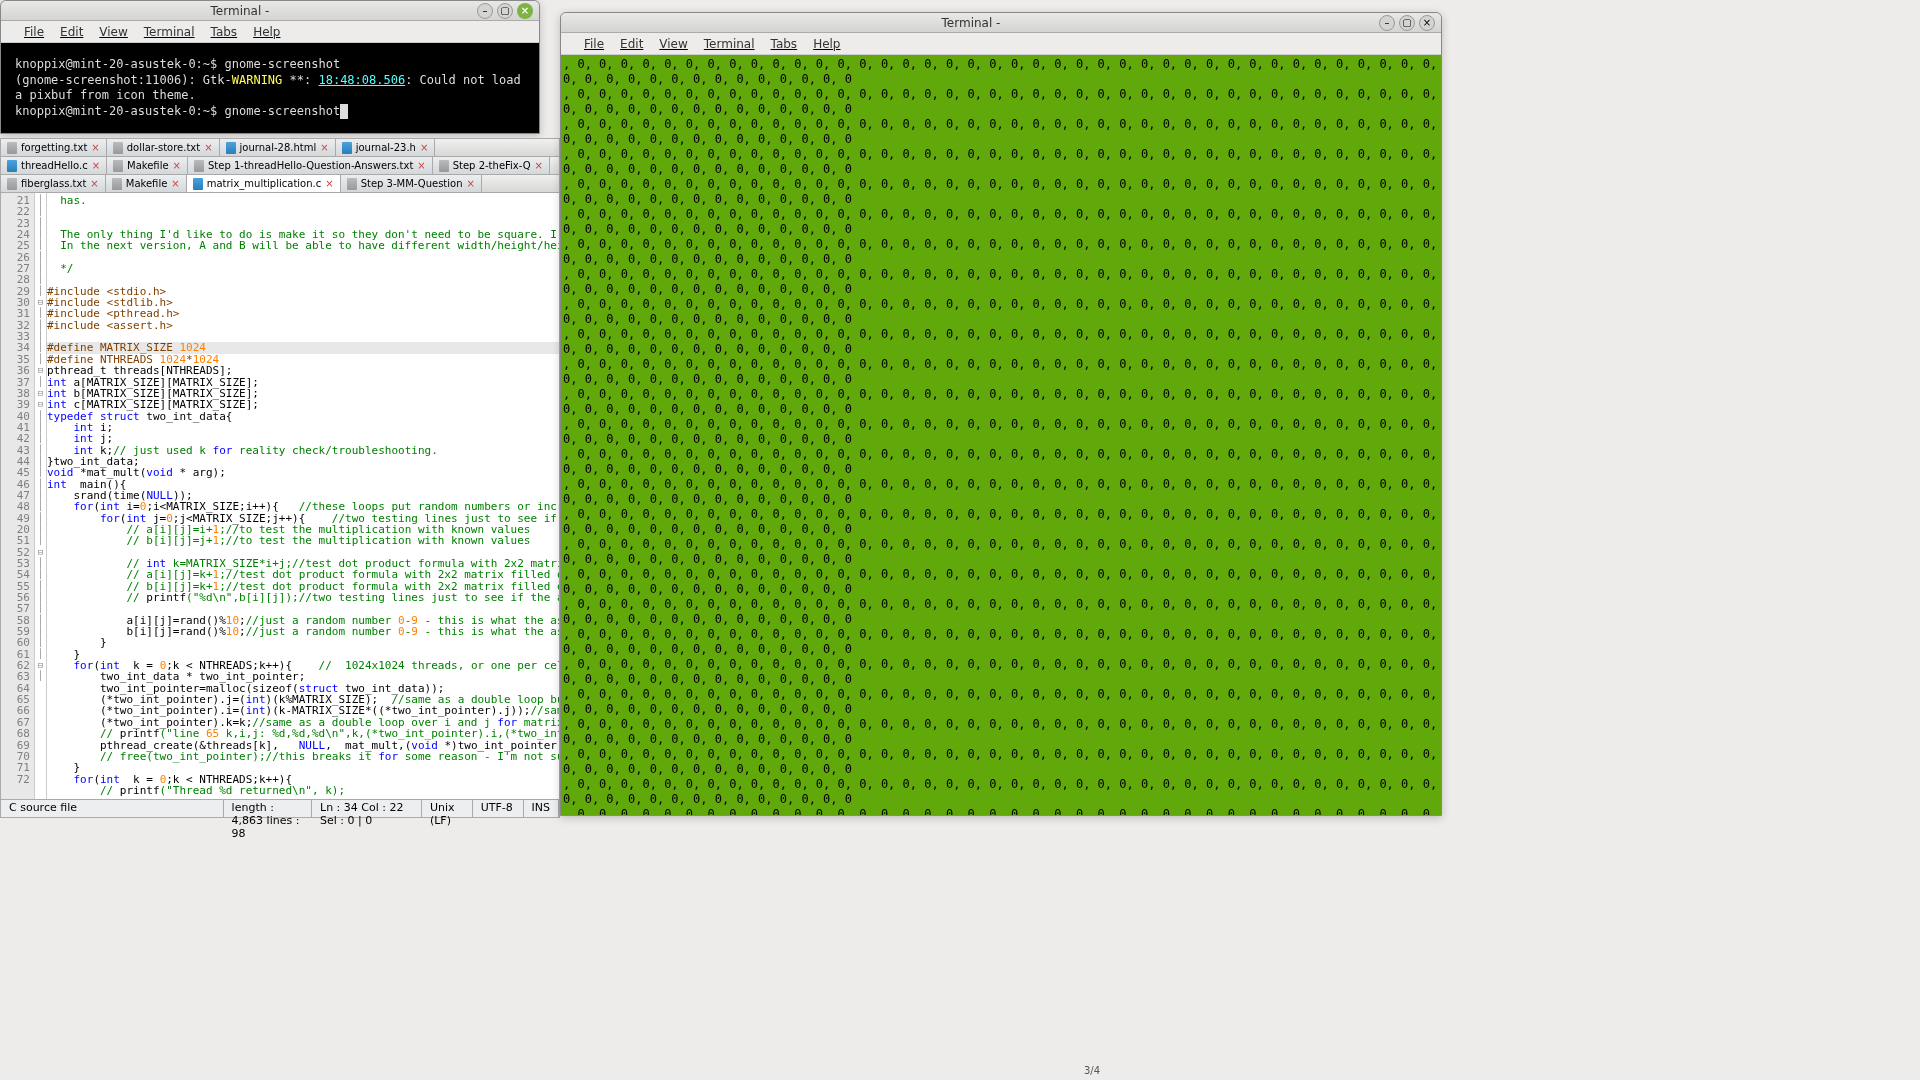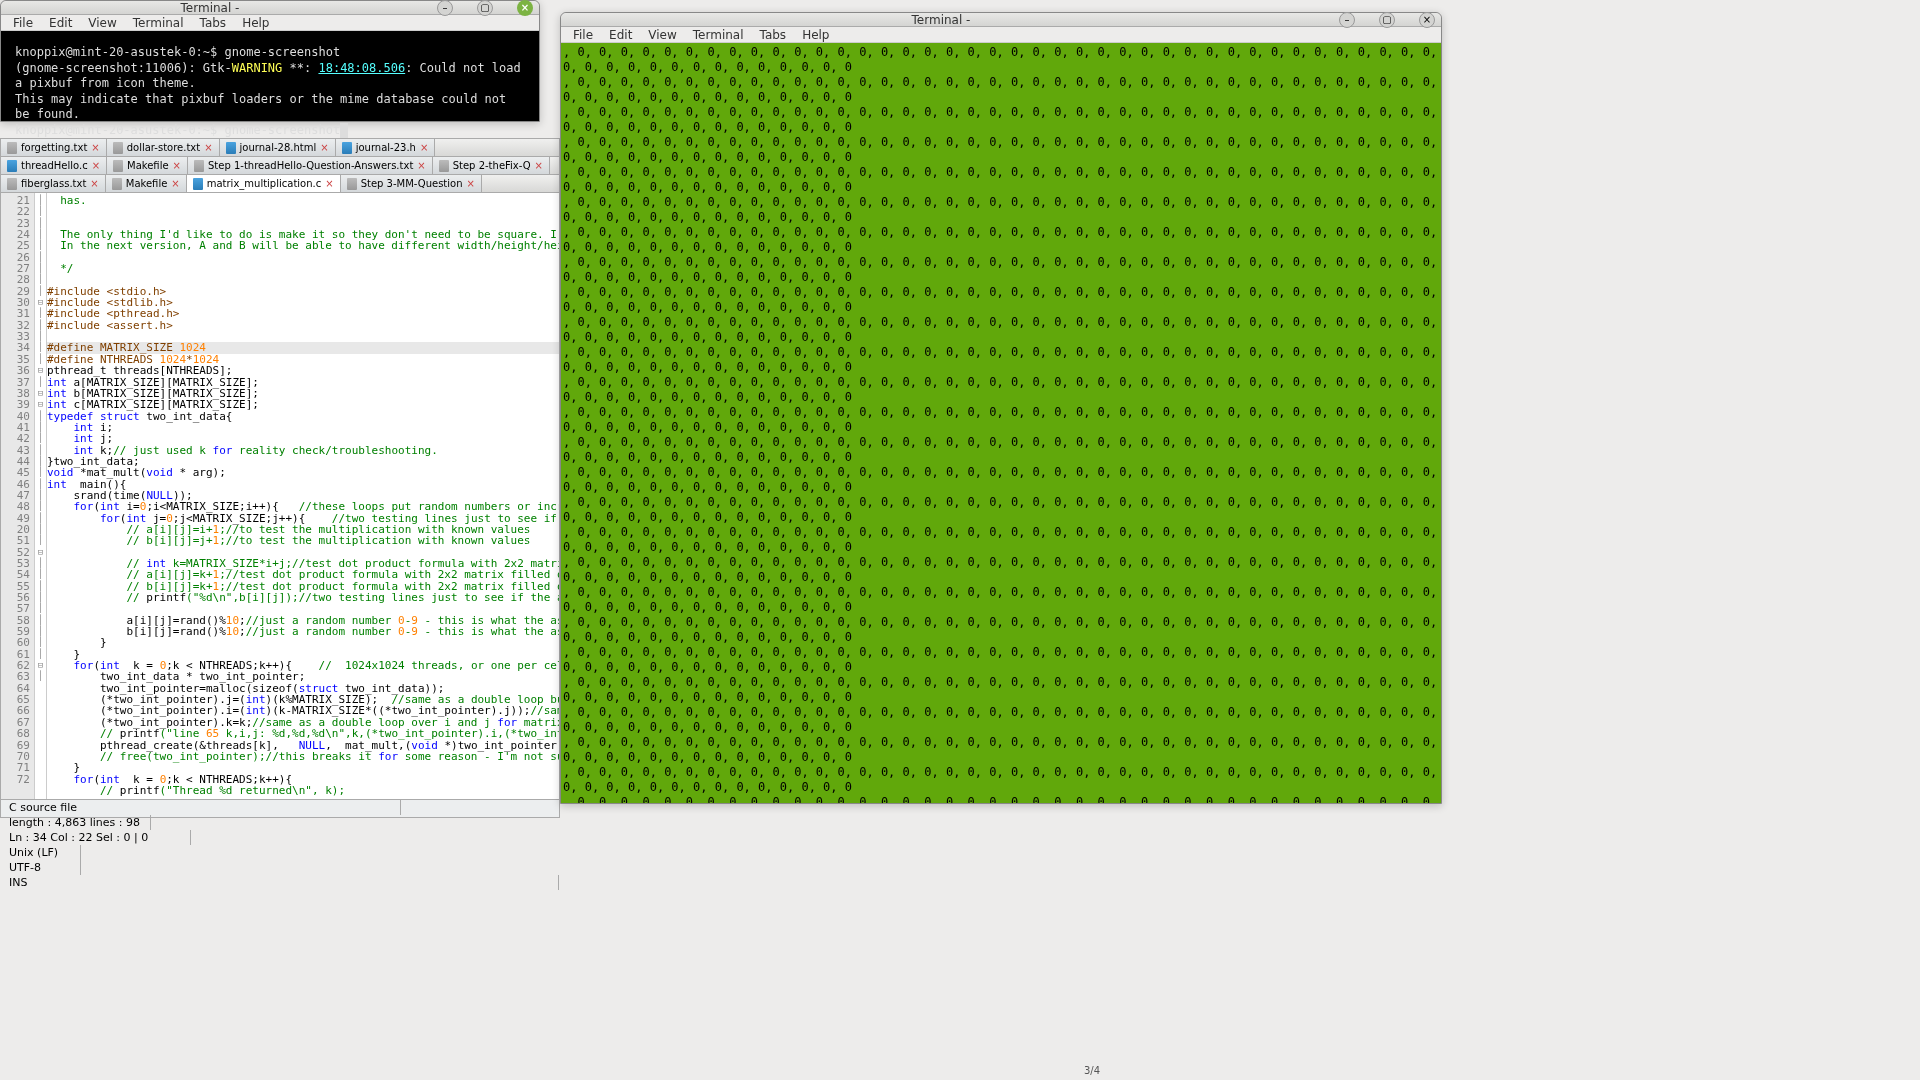--- a/index.html
+++ b/index.html
@@ -1,27 +1,27 @@
 <!DOCTYPE html>
 <html><head>
 <meta charset="utf-8">
 <style>
 * { margin: 0; padding: 0; box-sizing: border-box; }
 body { font-family: "DejaVu Sans", sans-serif; font-size: 11px; background: #edeceb; width: 1920px; height: 1080px; overflow: hidden; position: relative; }
 
 .terminal-window { position: absolute; background: #edeceb; border: 1px solid #888; border-radius: 6px 6px 0 0; box-shadow: 0 2px 8px rgba(0,0,0,0.2); }
-.titlebar { height: 14px; background: linear-gradient(#e8e8e6, #d4d4d2); border-radius: 6px 6px 0 0; display: flex; align-items: center; padding: 0 6px; border-bottom: 1px solid #aaa; gap: 20px; }
+.titlebar { height: 20px; background: linear-gradient(#e8e8e6, #d4d4d2); border-radius: 6px 6px 0 0; display: flex; align-items: center; padding: 0 6px; border-bottom: 1px solid #aaa; }
 .titlebar .title { flex: 1; text-align: center; font-size: 12px; color: #333; }
 .win-btn { width: 16px; height: 16px; border-radius: 8px; margin-left: 4px; display: flex; align-items: center; justify-content: center; font-size: 10px; }
 .win-btn.min { background: #d4d4d2; border: 1px solid #999; }
 .win-btn.max { background: #d4d4d2; border: 1px solid #999; }
 .win-btn.close { background: #7cb342; color: #fff; font-weight: bold; }
 .win-btn.close2 { background: #d4d4d2; border: 1px solid #999; }
 
-.menubar { height: 16px; background: #edeceb; display: flex; align-items: center; padding: 0 4px; border-bottom: 1px solid #ccc; }
+.menubar { height: 22px; background: #edeceb; display: flex; align-items: center; padding: 0 15px; border-bottom: 1px solid #ccc; text-decoration: underline; }
 .menubar span { padding: 2px 8px; font-size: 12px; color: #333; }
 
 .term-body { background: #000; color: #ddd; font-family: "DejaVu Sans Mono", monospace; font-size: 12px; padding: 14px; line-height: 1.3; }
 .warn { color: #ff5; }
 .time { color: #5ff; text-decoration: underline; }
 .cursor { background: #ddd; color: #000; width: 8px; display: inline-block; }
 
 
 #t1 { left: 0; top: 0; width: 540px; }
 #t1 .term-body { height: 90px; }
@@ -40,21 +40,21 @@
 .foldcol { width: 12px; border-right: 1px solid #ccc; font-family: monospace; font-size: 9px; color: #888; line-height: 11.35px; text-align: center; padding-top: 2px; }
 .code { flex: 1; font-family: monospace; font-size: 11px; line-height: 11.35px; white-space: pre; padding-top: 2px; overflow: hidden; }
 .code .ln { height: 11.35px; }
 .code .hl { background: #e8e8e8; }
 .kw { color: #0000ff; }
 .pp { color: #804000; }
 .cmt { color: #008000; }
 .num { color: #ff8000; }
 .fn { color: #000; }
 
-.statusbar { position: absolute; left: 0; bottom: 0; height: 18px; width: 100%; background: #eceeef; border-top: 1px solid #aaa; display: flex; font-size: 11px; flex-direction: column; }
+.statusbar { position: absolute; left: 0; bottom: 0; height: 18px; width: 100%; background: #eceeef; border-top: 1px solid #aaa; display: flex; font-size: 11px; }
 .statusbar div { border-right: 1px solid #aaa; padding: 1px 8px; }
 
 
 #t2 { left: 560px; top: 12px; width: 890px; right: 0; }
 #t2 { width: 882px; }
 #t2 .term-body { height: 760px; background: #61a80b; color: #000000; overflow: hidden; }
 
 .zeros { font-family: "DejaVu Sans Mono", monospace; font-size: 12px; line-height: 15px; color: #1a1a1a; padding: 2px 2px; white-space: pre-wrap; word-break: break-all; }
 
 #pagenum { position: absolute; right: 820px; bottom: 4px; font-size: 10px; color: #555; }
@@ -73,21 +73,20 @@
     <span>File</span>
     <span>Edit</span>
     <span>View</span>
     <span>Terminal</span>
     <span>Tabs</span>
     <span>Help</span>
   </div>
   <div class="term-body">
     <div><span>knoppix@mint-20-asustek-0:~$ </span><span>gnome-screenshot</span></div>
     <div><span>(gnome-screenshot:11006): Gtk-</span><span class="warn">WARNING</span><span> **: </span><span class="time">18:48:08.506</span><span>: Could not load a pixbuf from icon theme.</span></div>
-    <div>This may indicate that pixbuf loaders or the mime database could not be found.</div>
     <div><span>knoppix@mint-20-asustek-0:~$ </span><span>gnome-screenshot</span><span class="cursor">&nbsp;</span></div>
   </div>
 </div>
 
 <div id="editor">
   <div class="tabrow" id="tr1">
       <div class="tab">
         <span class="ficon gray"></span>
         <span>forgetting.txt</span>
         <span class="x">×</span>

